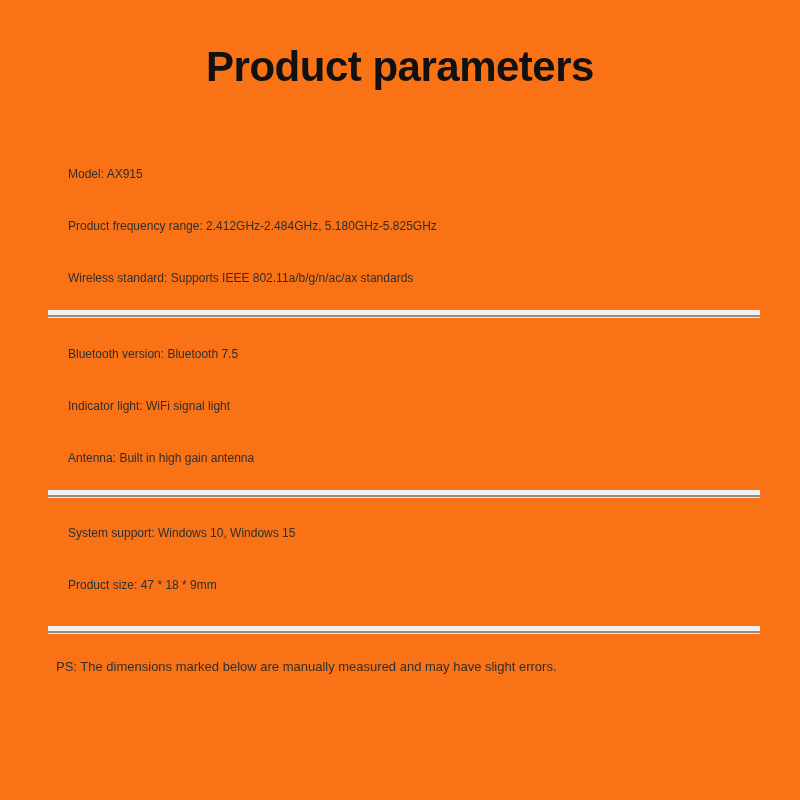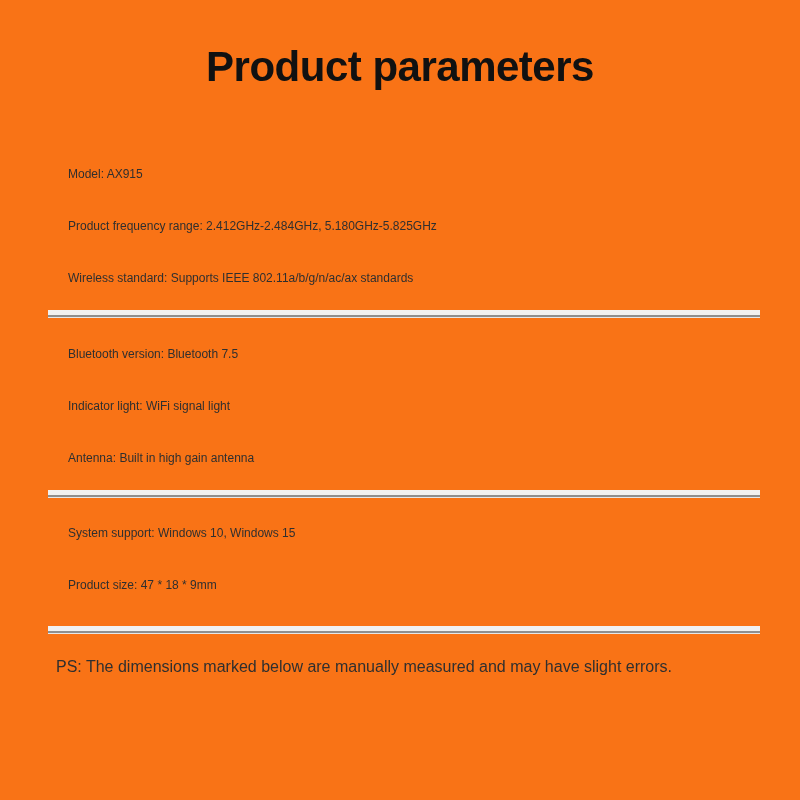--- a/index.html
+++ b/index.html
@@ -40,21 +40,21 @@
     background: #8f8f8f;
     border-top: 5px solid #f1f1f1;
     border-bottom: 1px solid #e7e7e7;
     margin: 2px 40px 16px 48px;
   }
   .divider.divider-2 { margin: 7px 40px 15px 48px; }
   .divider.divider-3 { margin: 21px 40px 13px 48px; }
   .ps-note {
     margin: 0;
     padding: 0 78px 0 56px;
-    font-size: 16px;
+    font-size: 13px;
     line-height: 40px;
     color: #2f2f2f;
     white-space: pre-wrap;
   }
 </style>
 </head>
 <body>
 
 <div class="sheet">
 

